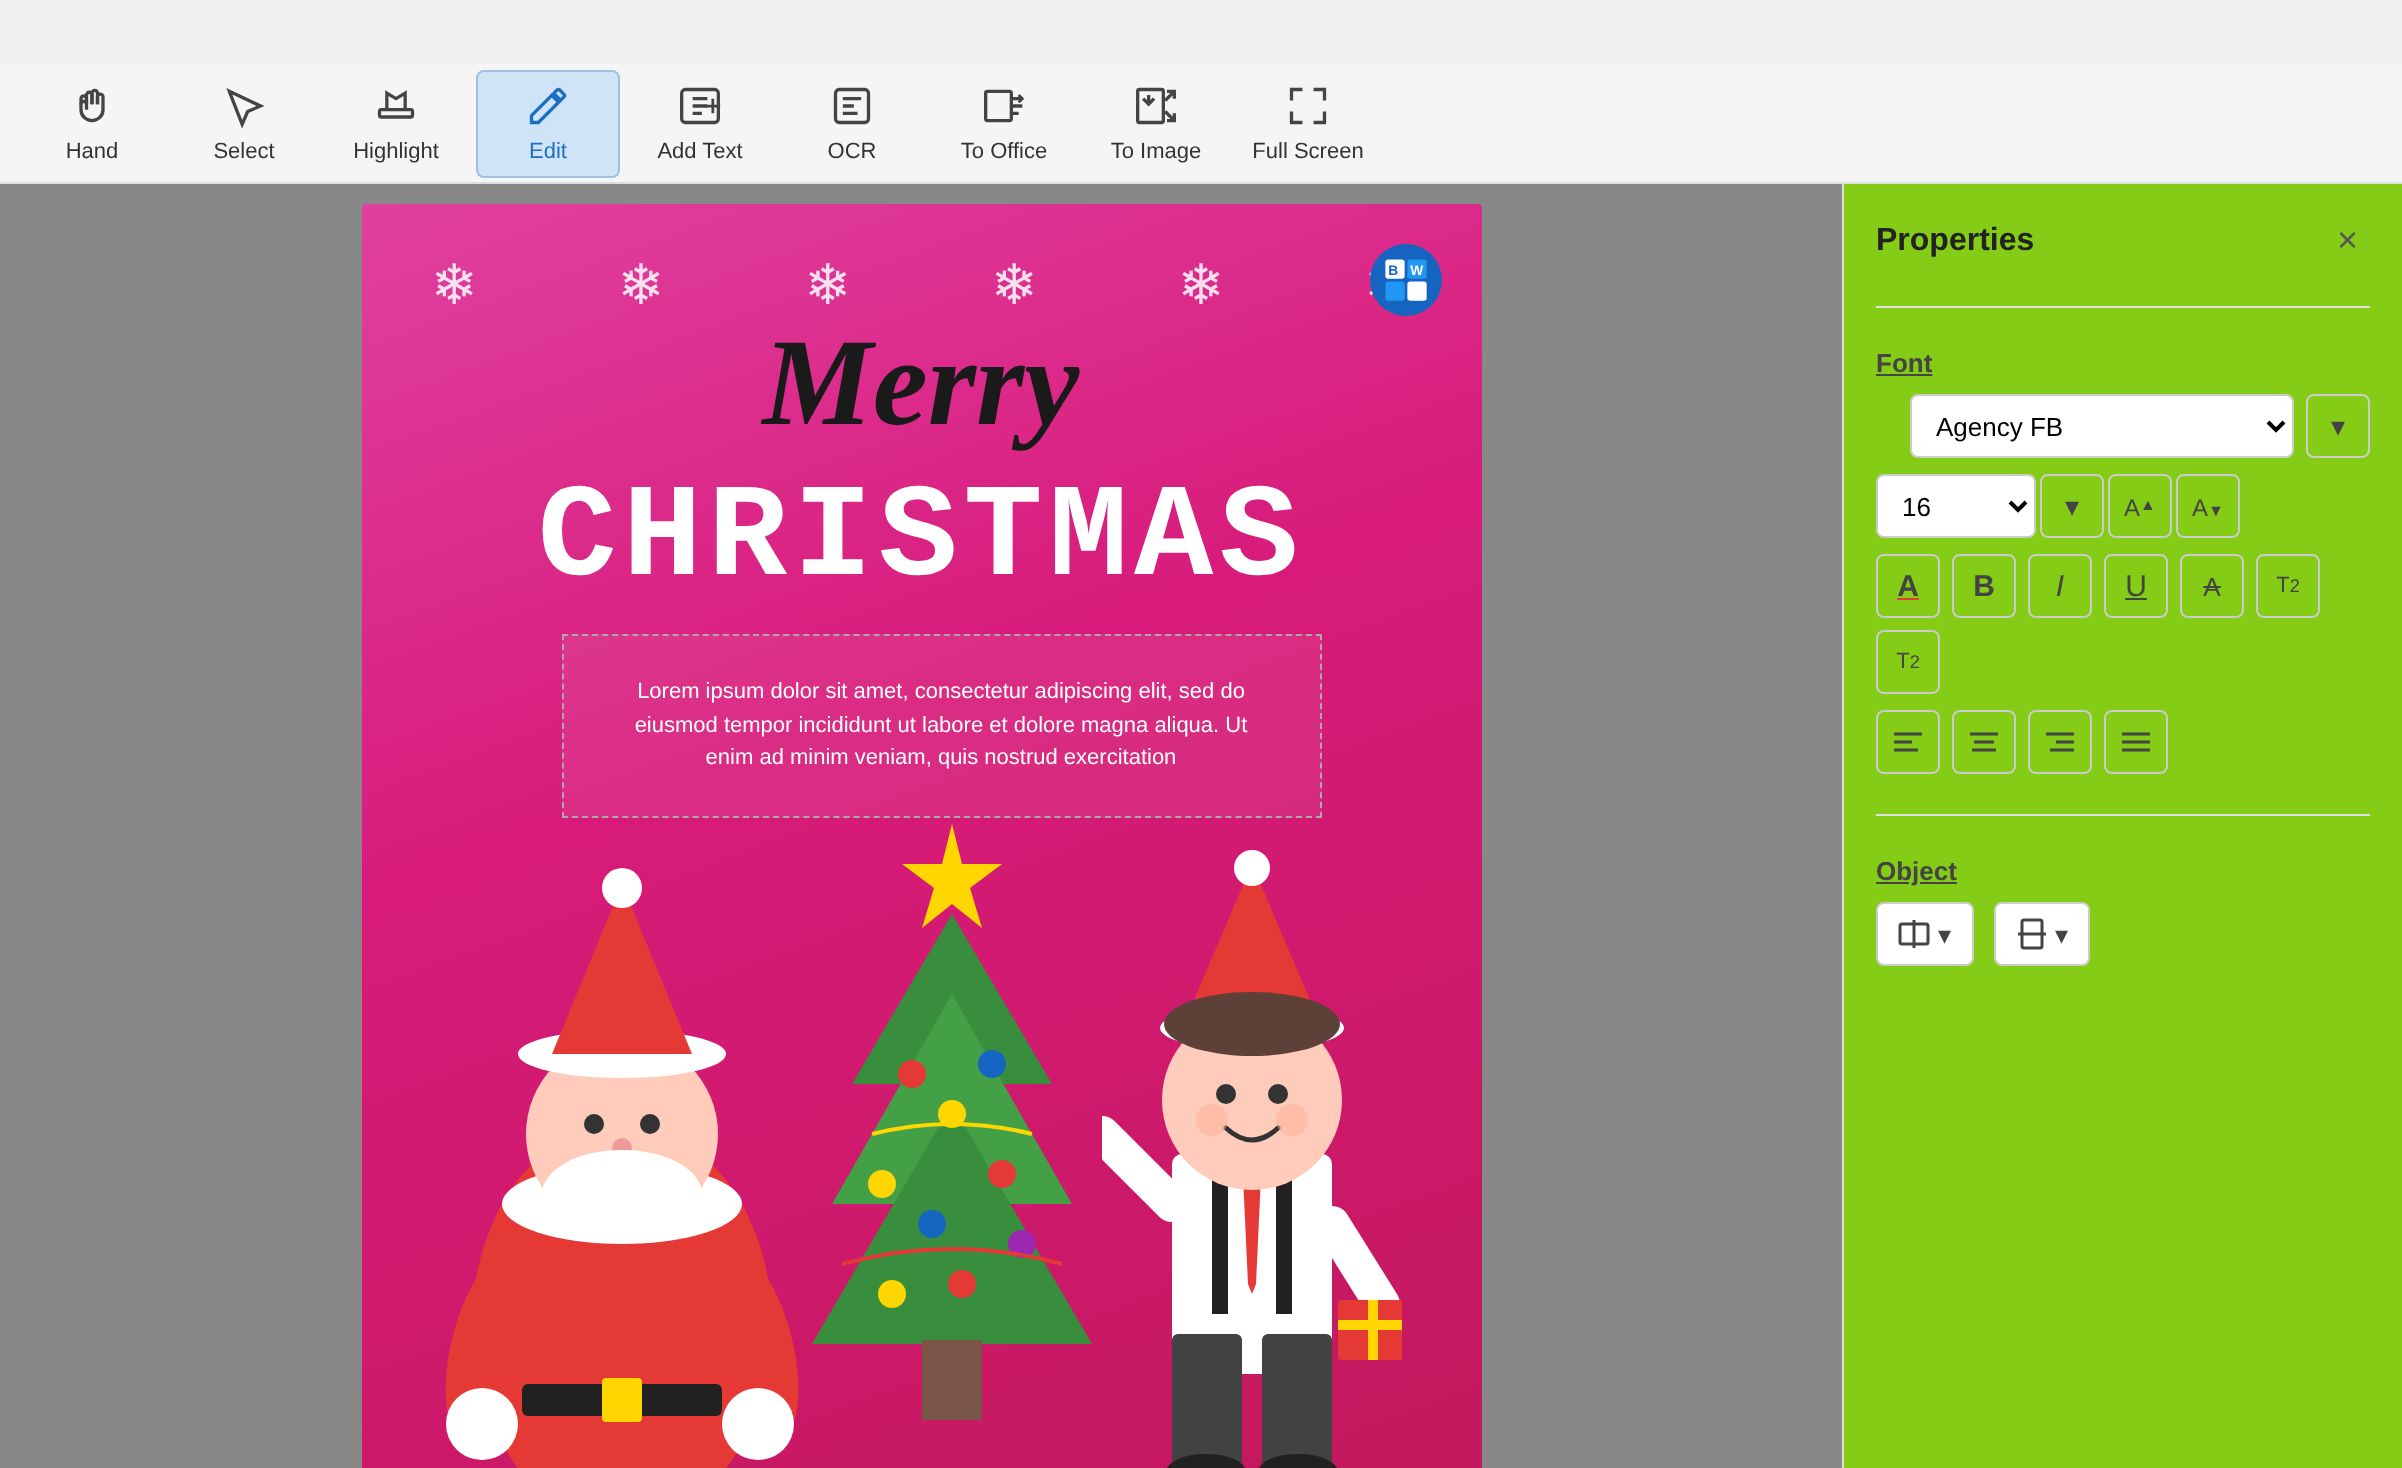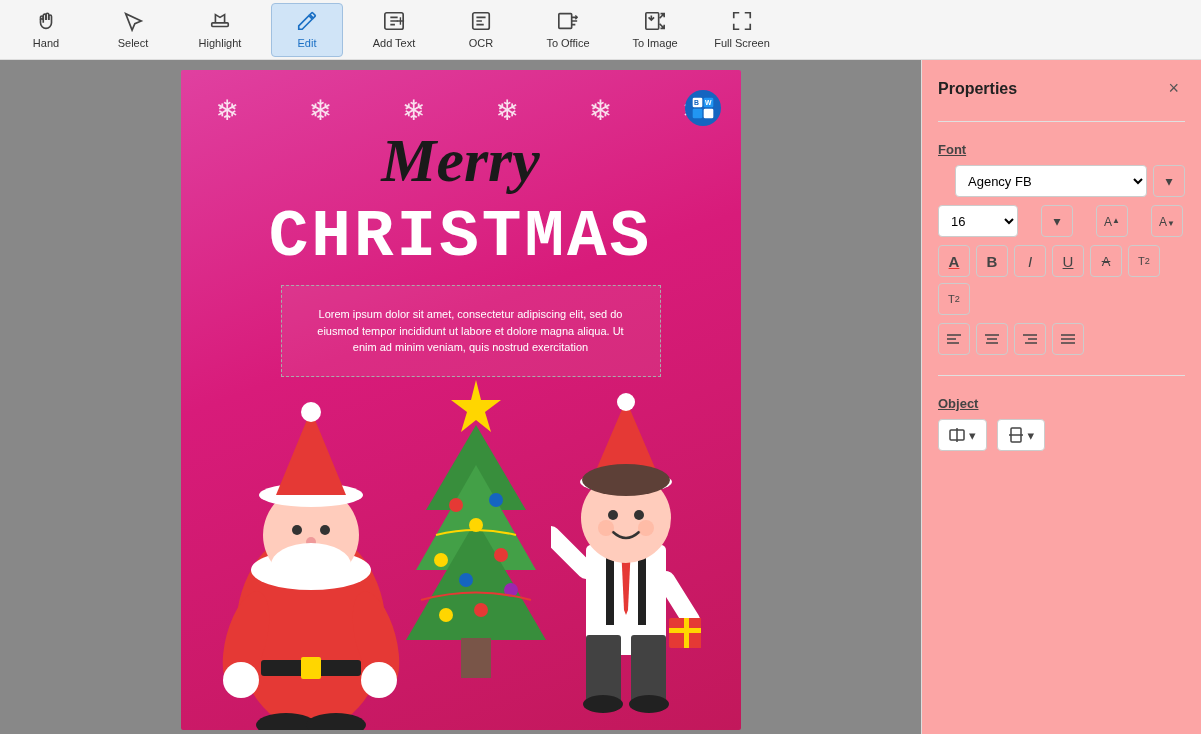--- a/index.html
+++ b/index.html
@@ -6,21 +6,22 @@
     body { font-family: Arial, sans-serif; background: #f0f0f0; width: 1201px; height: 734px; overflow: hidden; display: flex; flex-direction: column; }
 
     
     #toolbar {
       display: flex;
       align-items: center;
       background: #f5f5f5;
       border-bottom: 1px solid #ddd;
       height: 60px;
       padding: 0 10px;
-      gap: 15px;
+      gap: 4px;
+      margin-top: 32px;
     }
     .tool-btn {
       display: flex;
       flex-direction: column;
       align-items: center;
       justify-content: center;
       width: 72px;
       height: 54px;
       cursor: pointer;
       border-radius: 4px;
@@ -147,21 +148,21 @@
       justify-content: center;
       color: white;
       font-size: 14px;
       font-weight: bold;
       z-index: 10;
     }
 
     
     #properties-panel {
       width: 280px;
-      background: #fca5a5;
+      background: #84cc16;
       border-left: 1px solid #ddd;
       display: flex;
       flex-direction: column;
       padding: 16px;
       gap: 16px;
       overflow-y: auto;
     }
 
     .panel-header {
       display: flex;
@@ -203,21 +204,21 @@
       border: 1px solid #ccc;
       border-radius: 4px;
       padding: 0 8px;
       font-size: 13px;
       background: white;
       cursor: pointer;
     }
     .size-row {
       display: flex;
       align-items: center;
-      gap: 23px;
+      gap: 2px;
       margin-top: 8px;
     }
     .size-select {
       width: 80px;
       height: 32px;
       border: 1px solid #ccc;
       border-radius: 4px;
       padding: 0 8px;
       font-size: 13px;
       background: white;

